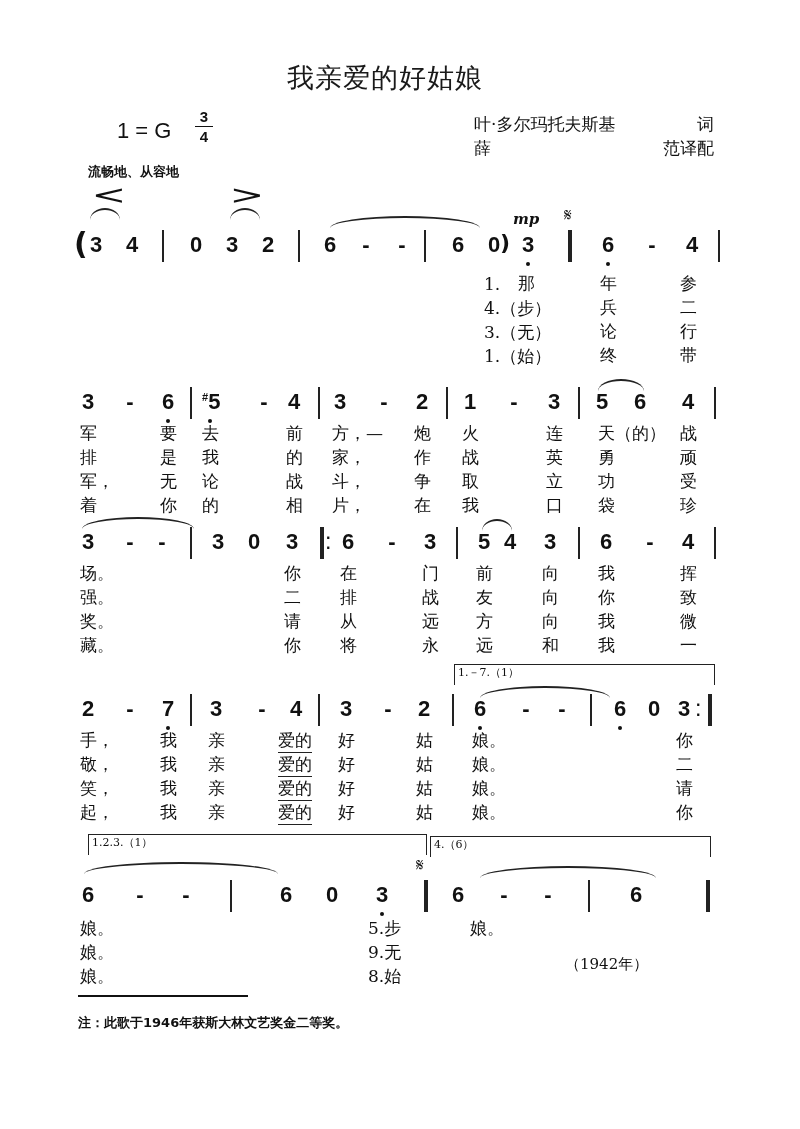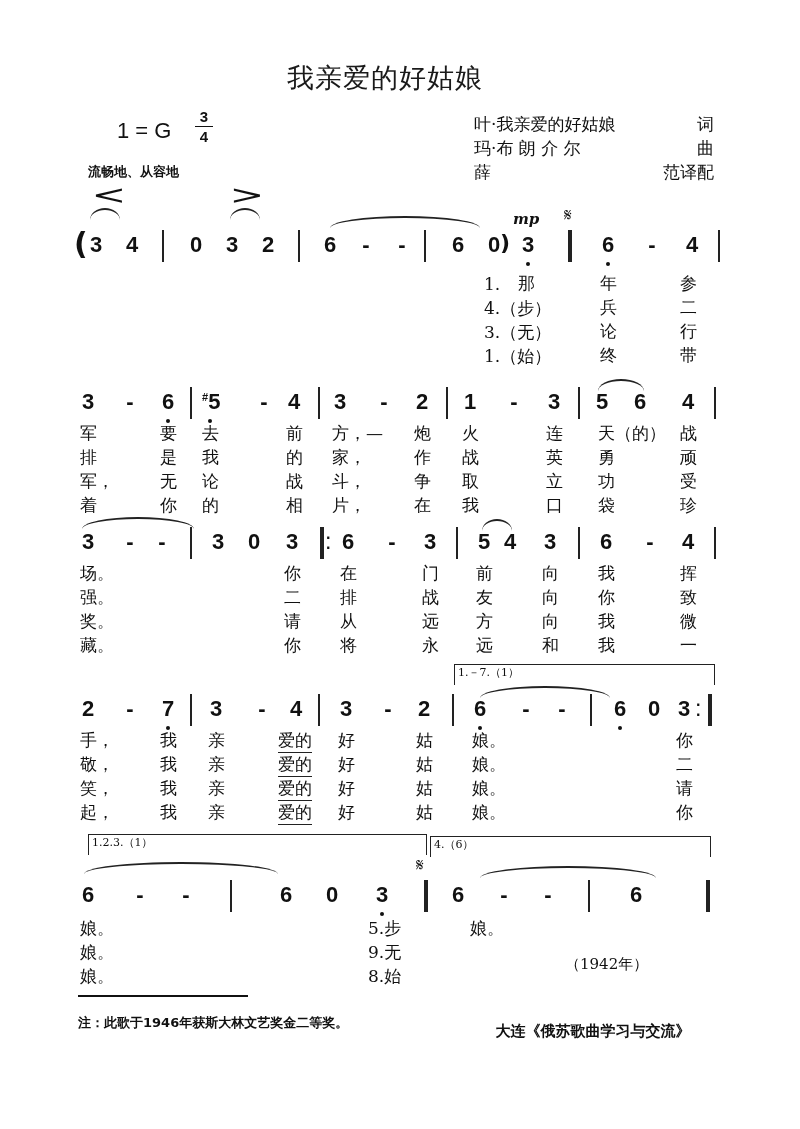--- a/index.html
+++ b/index.html
@@ -47,26 +47,22 @@
 
 <div class="abs key">1 = G</div>
 <div class="abs timesig">
   <div>3</div>
   <div class="bar"></div>
   <div>4</div>
 </div>
 
 <div class="abs credits">
   <div>
-      <span>叶·我亲爱的好姑娘</span>
+      <span>叶·多尔玛托夫斯基</span>
       <span>词</span>
-    </div>
-  <div>
-      <span>玛·布 朗 介 尔</span>
-      <span>曲</span>
     </div>
   <div>
       <span>薛</span>
       <span>范译配</span>
     </div>
 </div>
 
 <div class="abs tempo">流畅地、从容地</div>
 
 <div class="abs system" style="top:180px;">
@@ -341,14 +337,13 @@
     <span class="ly" style="left:2px;top:48px;">娘。</span>
     <span class="ly" style="left:290px;top:48px;">8.始</span>
     <span class="ly" style="left:392px;top:0;">娘。</span>
   </div>
 </div>
 
 <div class="abs year">（1942年）</div>
 <div class="abs note-rule"></div>
 <div class="abs footnote">注：此歌于1946年获斯大林文艺奖金二等奖。</div>
 <div class="abs collection">
-  <div>大连《俄苏歌曲学习与交流》</div>
 </div>
 
 </body></html>

